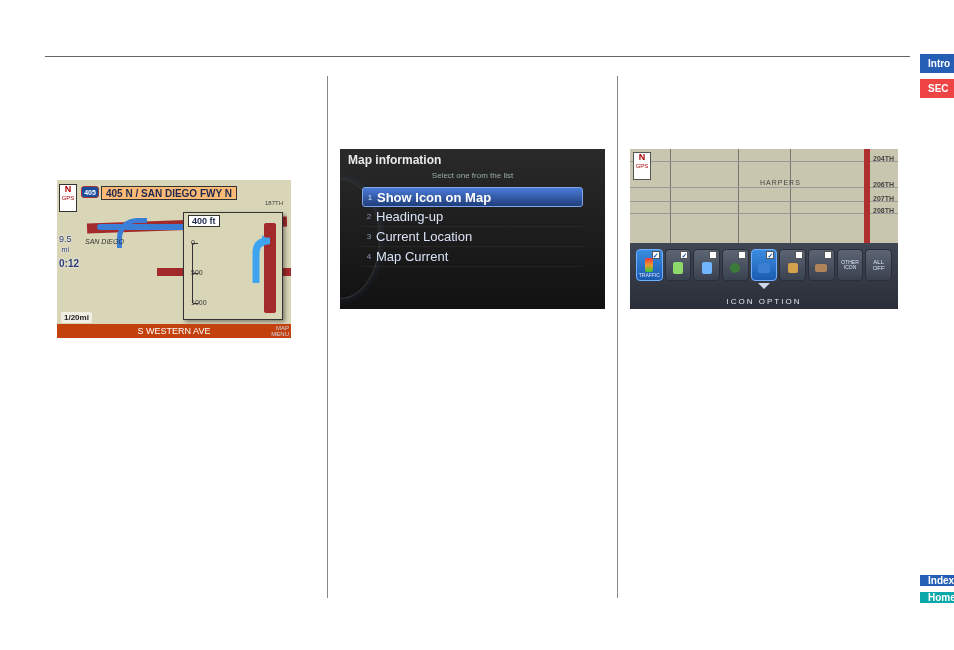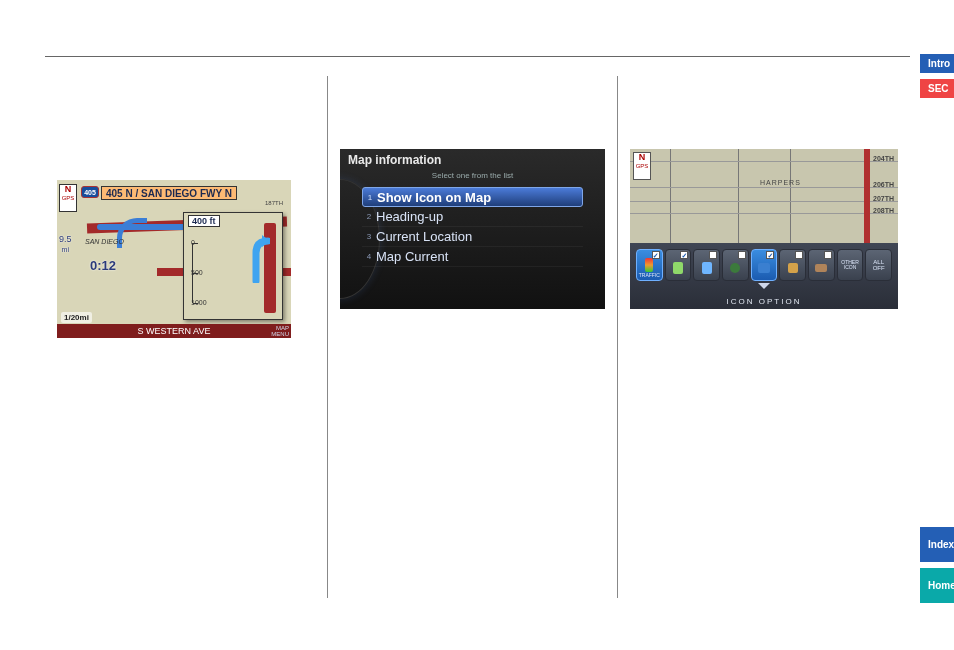--- a/index.html
+++ b/index.html
@@ -6,35 +6,35 @@
   body { width: 954px; height: 650px; background: #fff; font-family: Arial, sans-serif; position: relative; }
   .topline { position: absolute; left: 45px; top: 56px; width: 865px; height: 1px; background: #666; }
   .columns { position: absolute; left: 45px; top: 76px; width: 865px; display: flex; }
   .col { flex: 1; padding: 0 12px; }
   .col:not(:last-child) { border-right: 1px solid #888; height: 522px; }
   .side-tabs { position: absolute; right: 0; top: 54px; display: flex; flex-direction: column; gap: 6px; }
   .side-tabs .tab { display: block; padding: 4px 8px; font-size: 10px; color: #fff; font-weight: bold; text-align: left; cursor: pointer; width: 34px; }
   .intro { background: #245fb5; }
   .sec { background: #ef4444; }
   .bot-tabs { position: absolute; right: 0; bottom: 47px; display: flex; flex-direction: column; gap: 6px; }
-  .bot-tabs .tab { display: block; padding: 12px 8px; font-size: 10px; color: #fff; font-weight: bold; text-align: left; cursor: pointer; width: 34px; }
+  .bot-tabs .tab { display: block; padding: 0 8px; font-size: 10px; color: #fff; font-weight: bold; text-align: left; cursor: pointer; width: 34px; }
   .index { background: #245fb5; }
   .home { background: #0aa9a9; }
 
   
   .shot1 { position: relative; width: 234px; height: 158px; margin-top: 104px; background: #d9d6b8; overflow: hidden; font-family: Arial; }
   .shot1 .titlebar { position: absolute; left: 22px; top: 6px; height: 14px; background: #fdba74; border: 1px solid #333; padding: 0 4px; font-size: 10px; font-weight: bold; color: #1b2950; display: flex; align-items: center; }
   .shot1 .shield { position: absolute; left: 24px; top: 6px; width: 18px; height: 12px; background: #174e9c; border-radius: 3px; color: #fff; font-size: 7px; font-weight: bold; display: flex; align-items: center; justify-content: center; border: 1px solid #a33; }
   .shot1 .compass { position: absolute; left: 2px; top: 4px; width: 18px; height: 28px; background: #fff; border: 1px solid #333; font-size: 6px; text-align: center; line-height: 1.1; color: #a00;}
   .shot1 .compass .n { font-size:9px; font-weight:bold; }
   .shot1 .dist { position: absolute; left: 2px; top: 54px; color: #2b3a7a; font-weight: normal; font-size: 9px; text-align: center; text-shadow:0 0 2px #fff;}
   .shot1 .dist .unit { font-size: 7px; }
-  .shot1 .time { position: absolute; left: 2px; top: 78px; color: #2b3a7a; font-weight: bold; font-size: 13px; text-shadow: 0 0 2px #fff; margin-left: 31px; }
+  .shot1 .time { position: absolute; left: 2px; top: 78px; color: #2b3a7a; font-weight: bold; font-size: 10px; text-shadow: 0 0 2px #fff; }
   .shot1 .scale { position: absolute; left: 4px; top: 132px; font-size: 8px; color: #222; font-weight: bold; background: rgba(255,255,255,0.6); padding: 1px 3px; border-radius: 2px; }
-  .shot1 .footer { position: absolute; left: 0; bottom: 0; width: 100%; height: 14px; background: #7f1d1d; color: #fff; font-size: 9px; display:flex; align-items:center; justify-content:center; }
+  .shot1 .footer { position: absolute; left: 0; bottom: 0; width: 100%; height: 14px; background: #c2410c; color: #fff; font-size: 9px; display:flex; align-items:center; justify-content:center; }
   .shot1 .mapmenu { position: absolute; right: 2px; bottom: 1px; font-size: 6px; color: #cfd7ea; line-height: 1; text-align: right; }
   .shot1 .roads { position: absolute; inset: 0; }
   .shot1 .road-red { position: absolute; left: 30px; top: 40px; width: 200px; height: 10px; background: #a32a2a; transform: rotate(-2deg); }
   .shot1 .road-red2 { position: absolute; left: 100px; top: 36px; width: 200px; height: 60px; border: 8px solid #a32a2a; border-left: none; border-top: none; border-radius: 0 0 50px 0; background: transparent;}
   .shot1 .road-blue { position: absolute; left: 40px; top: 44px; width: 120px; height: 6px; background: #3b7ed6; border-radius: 3px; }
   .shot1 .road-blue2 { position: absolute; left: 60px; top: 38px; width: 30px; height: 30px; border: 5px solid #3b7ed6; border-right: none; border-bottom: none; border-radius: 20px 0 0 0; background: transparent; }
   .shot1 .label-sd { position:absolute; left:28px; top:58px; font-size:7px; color:#333; font-style:italic;}
   .shot1 .label-187 { position:absolute; right:8px; top:20px; font-size:6px; color:#444;}
   .shot1 .inset { position: absolute; right: 8px; top: 32px; width: 100px; height: 108px; background: #d9d6b8; border: 1px solid #333; box-shadow: 2px 2px 4px rgba(0,0,0,0.4);}
   .shot1 .inset-dist { position:absolute; left:4px; top:2px; background:#fff; border:1px solid #333; font-size:9px; font-weight:bold; padding:0px 3px; color:#1b2950;}

